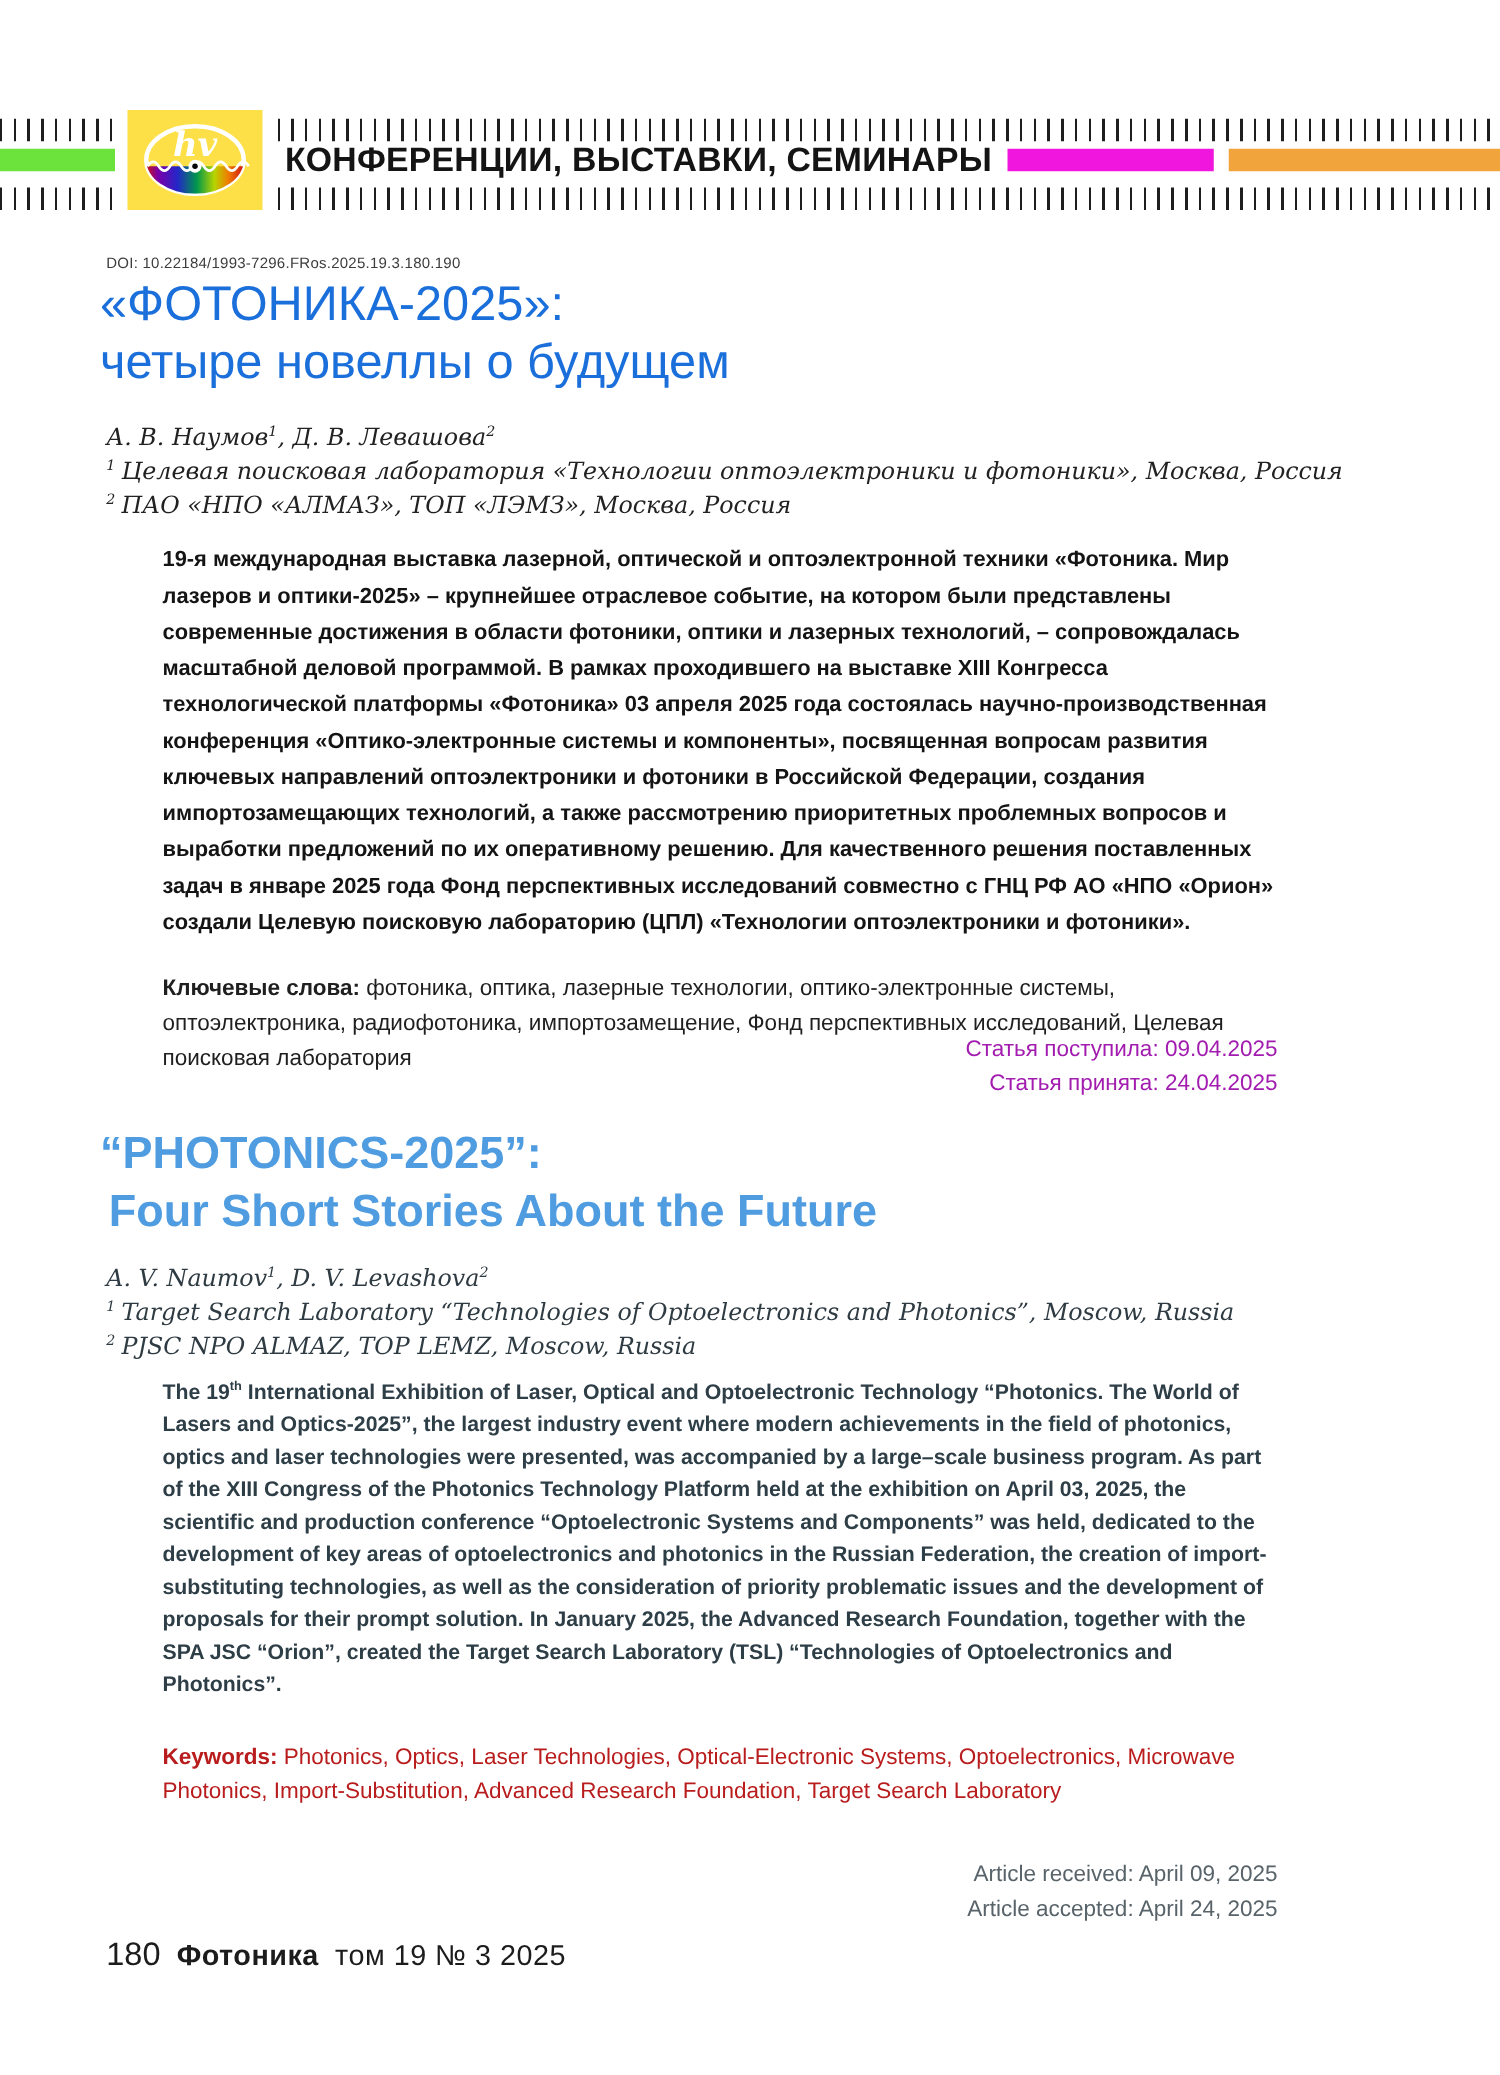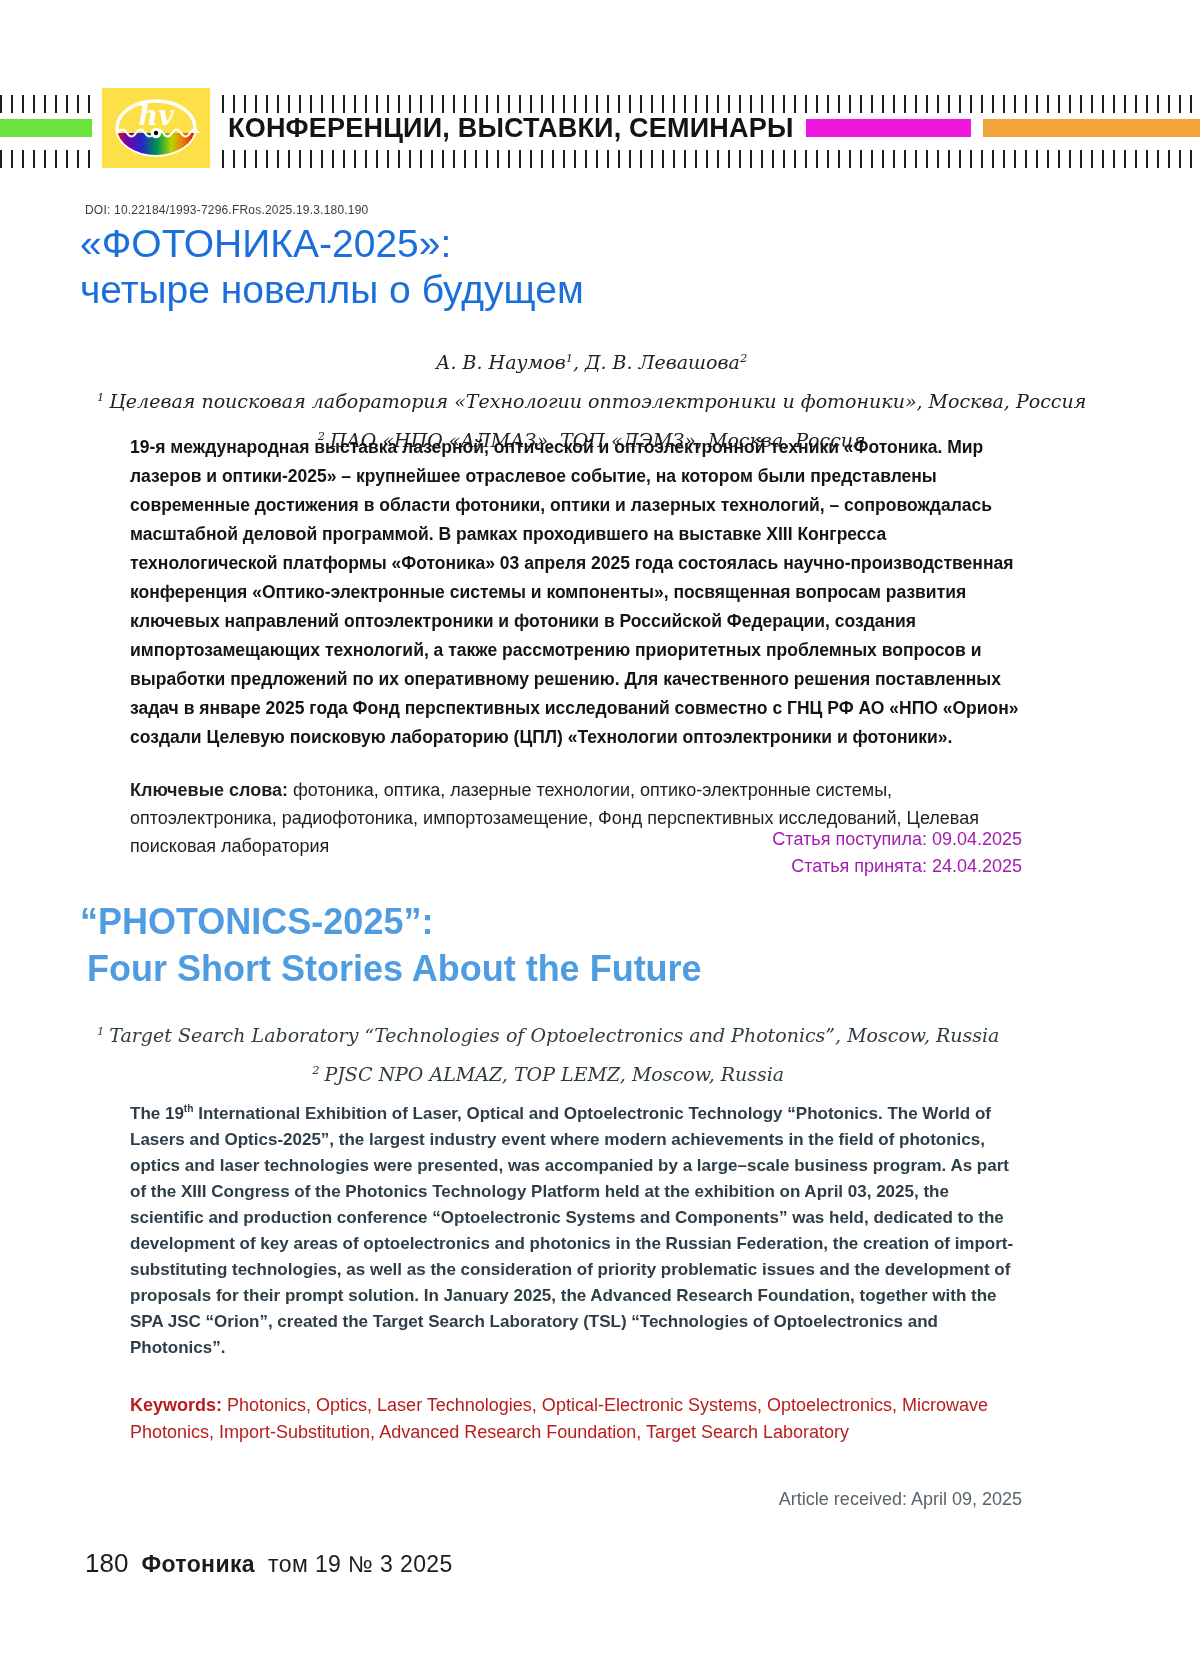--- a/index.html
+++ b/index.html
@@ -23,21 +23,21 @@
   .orange-bar{flex:1 1 auto;height:18px;background:#f2a43c;min-width:0;}
   
   .doi{position:absolute;top:203px;left:85px;font-size:12px;color:#3c3c3c;letter-spacing:.2px;}
   .title-ru{position:absolute;top:221px;left:80px;font-size:39px;line-height:46px;font-weight:400;color:#1b6fdb;}
   .title-en{position:absolute;top:898px;left:80px;font-size:36px;line-height:47px;font-weight:700;color:#4f9ce0;}
   .title-en .l2{padding-left:7px;}
   .authors{position:absolute;left:85px;font-family:"DejaVu Serif","Liberation Serif",serif;
     font-style:italic;font-size:19px;line-height:27px;color:#222;}
   .authors-ru{top:337px;}
   .authors-en{top:1010px;color:#2f3b42;}
-  .authors p{margin:12px;text-align:center;}
+  .authors p{margin:0;}
   sup{font-size:.6em;line-height:0;vertical-align:super;}
   .affil sup{margin-right:5px;}
   .abstract{position:absolute;left:130px;width:892px;font-weight:700;margin:0;}
   .abstract-ru{top:433px;font-size:17.5px;line-height:29px;color:#141414;}
   .abstract-en{top:1101px;font-size:17px;line-height:26px;color:#2e3e47;}
   .kw{position:absolute;left:130px;width:892px;margin:0;font-weight:400;}
   .kw-ru{top:752px;font-size:18px;line-height:28px;color:#1f1f1f;margin-top:24px;}
   .kw-en{top:1392px;font-size:18px;line-height:27px;color:#b91c1c;}
   .kw b{font-weight:700;}
   .dates{position:absolute;left:130px;width:892px;text-align:right;margin:0;}
@@ -115,29 +115,31 @@
   <p>Статья поступила: 09.04.2025</p>
   <p>Статья принята: 24.04.2025</p>
 </div>
 
 <h1 class="title-en" style="margin:0;">
   <span class="l1">“PHOTONICS-2025”:</span><br>
   <span class="l2">Four Short Stories About the Future</span>
 </h1>
 
 <div class="authors authors-en">
+  <p><span>A. V. Naumov</span><sup>1</sup><span>, D. V. Levashova</span><sup>2</sup></p>
   <p class="affil"><sup>1</sup><span>Target Search Laboratory “Technologies of Optoelectronics and Photonics”, Moscow, Russia</span></p>
   <p class="affil"><sup>2</sup><span>PJSC NPO ALMAZ, TOP LEMZ, Moscow, Russia</span></p>
 </div>
 
 <p class="abstract abstract-en"><span>The 19</span><sup>th</sup><span> International Exhibition of Laser, Optical and Optoelectronic Technology “Photonics. The World of Lasers and Optics-2025”, the largest industry event where modern achievements in the field of photonics, optics and laser technologies were presented, was accompanied by a large–scale business program. As part of the XIII Congress of the Photonics Technology Platform held at the exhibition on April 03, 2025, the scientific and production conference “Optoelectronic Systems and Components” was held, dedicated to the development of key areas of optoelectronics and photonics in the Russian Federation, the creation of import-substituting technologies, as well as the consideration of priority problematic issues and the development of proposals for their prompt solution. In January 2025, the Advanced Research Foundation, together with the SPA JSC “Orion”, created the Target Search Laboratory (TSL) “Technologies of Optoelectronics and Photonics”.</span></p>
 
 <p class="kw kw-en"><b>Keywords:</b><span> Photonics, Optics, Laser Technologies, Optical-Electronic Systems, Optoelectronics, Microwave Photonics, Import-Substitution, Advanced Research Foundation, Target Search Laboratory</span></p>
 
 <div class="dates dates-en">
   <p>Article received: April 09, 2025</p>
+  <p>Article accepted: April 24, 2025</p>
 </div>
 
 <div class="footer">
   <span class="page-num">180</span>
   <span class="journal-name">Фотоника</span>
   <span class="issue-info">том 19 № 3 2025</span>
 </div>
 
 </body></html>

